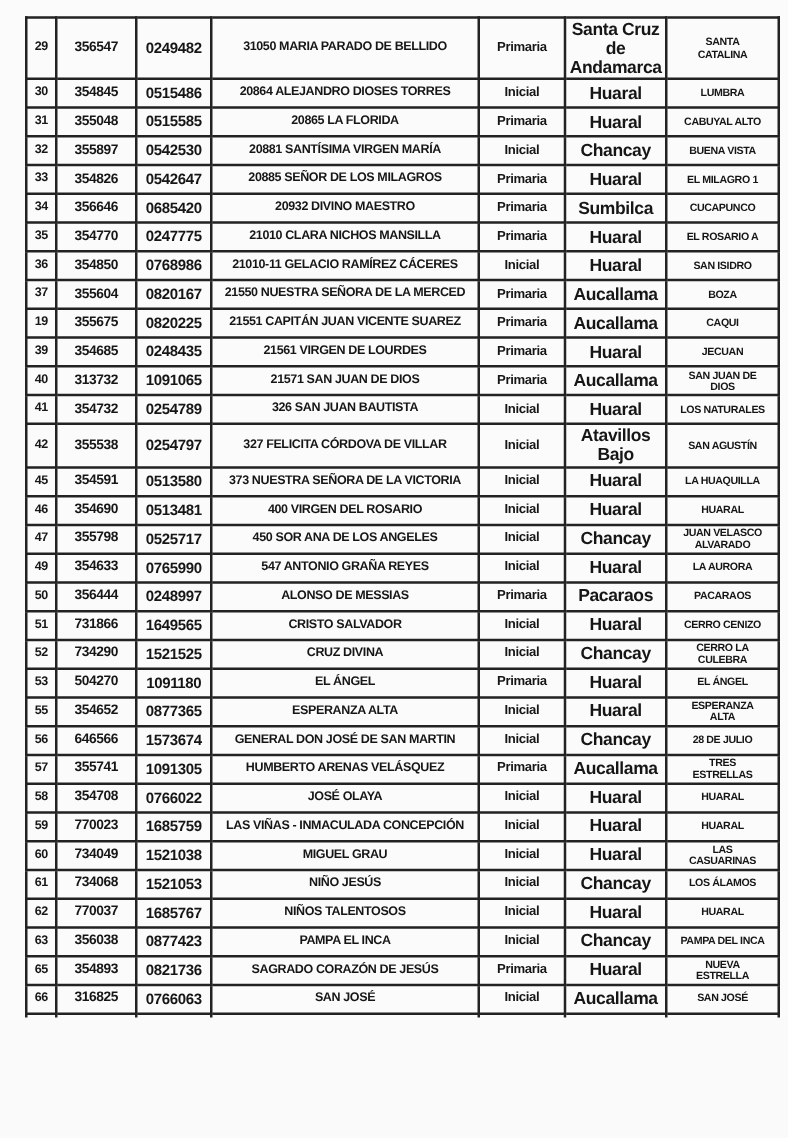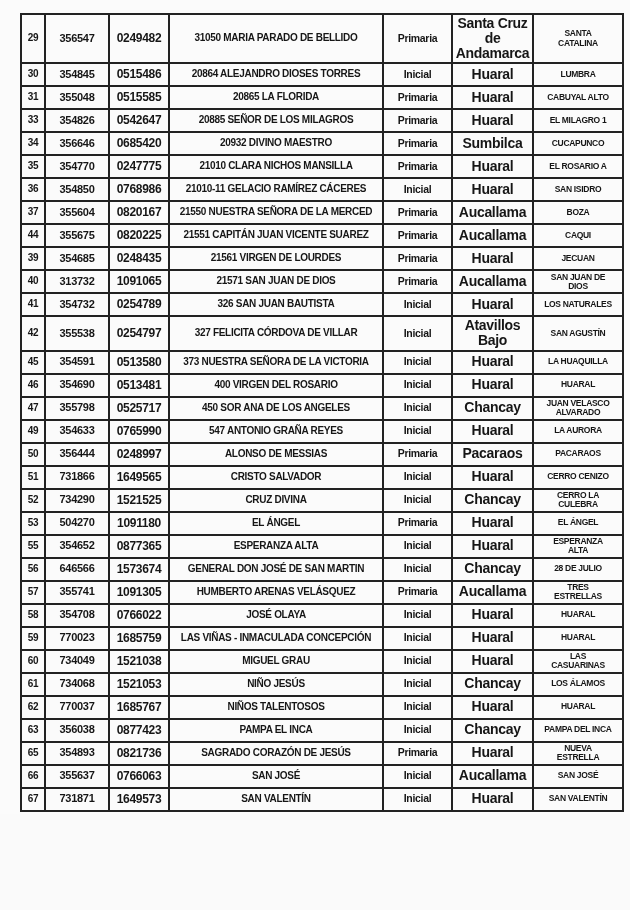--- a/index.html
+++ b/index.html
@@ -87,20 +87,29 @@
           <tr>
             <td class="c-num">31</td>
             <td class="c-code1">355048</td>
             <td class="c-code2">0515585</td>
             <td class="c-name">20865 LA FLORIDA</td>
             <td class="c-level">Primaria</td>
             <td class="c-district">Huaral</td>
             <td class="c-place">CABUYAL ALTO</td>
           </tr>
           <tr>
+            <td class="c-num">32</td>
+            <td class="c-code1">355897</td>
+            <td class="c-code2">0542530</td>
+            <td class="c-name">20881 SANTÍSIMA VIRGEN MARÍA</td>
+            <td class="c-level">Inicial</td>
+            <td class="c-district">Chancay</td>
+            <td class="c-place">BUENA VISTA</td>
+          </tr>
+          <tr>
             <td class="c-num">33</td>
             <td class="c-code1">354826</td>
             <td class="c-code2">0542647</td>
             <td class="c-name">20885 SEÑOR DE LOS MILAGROS</td>
             <td class="c-level">Primaria</td>
             <td class="c-district">Huaral</td>
             <td class="c-place">EL MILAGRO 1</td>
           </tr>
           <tr>
             <td class="c-num">34</td>
@@ -132,21 +141,21 @@
           <tr>
             <td class="c-num">37</td>
             <td class="c-code1">355604</td>
             <td class="c-code2">0820167</td>
             <td class="c-name">21550 NUESTRA SEÑORA DE LA MERCED</td>
             <td class="c-level">Primaria</td>
             <td class="c-district">Aucallama</td>
             <td class="c-place">BOZA</td>
           </tr>
           <tr>
-            <td class="c-num">44</td>
+            <td class="c-num">19</td>
             <td class="c-code1">355675</td>
             <td class="c-code2">0820225</td>
             <td class="c-name">21551 CAPITÁN JUAN VICENTE SUAREZ</td>
             <td class="c-level">Primaria</td>
             <td class="c-district">Aucallama</td>
             <td class="c-place">CAQUI</td>
           </tr>
           <tr>
             <td class="c-num">39</td>
             <td class="c-code1">354685</td>
@@ -347,21 +356,21 @@
             <td class="c-code1">354893</td>
             <td class="c-code2">0821736</td>
             <td class="c-name">SAGRADO CORAZÓN DE JESÚS</td>
             <td class="c-level">Primaria</td>
             <td class="c-district">Huaral</td>
             <td class="c-place">NUEVA
 ESTRELLA</td>
           </tr>
           <tr>
             <td class="c-num">66</td>
-            <td class="c-code1">355637</td>
+            <td class="c-code1">316825</td>
             <td class="c-code2">0766063</td>
             <td class="c-name">SAN JOSÉ</td>
             <td class="c-level">Inicial</td>
             <td class="c-district">Aucallama</td>
             <td class="c-place">SAN JOSÉ</td>
           </tr>
           <tr>
             <td class="c-num">67</td>
             <td class="c-code1">731871</td>
             <td class="c-code2">1649573</td>

